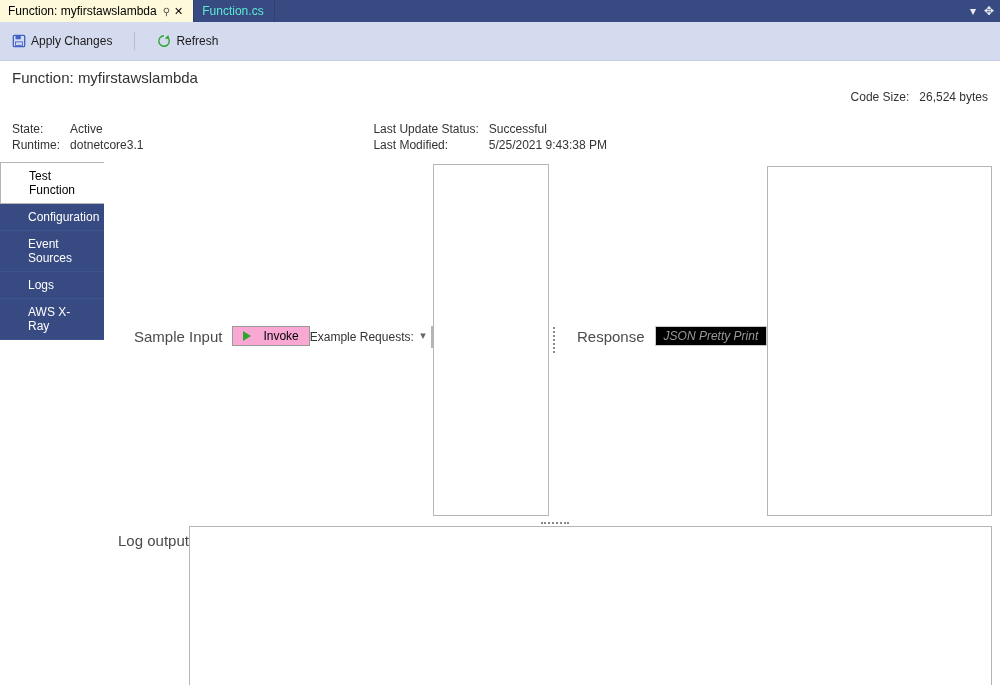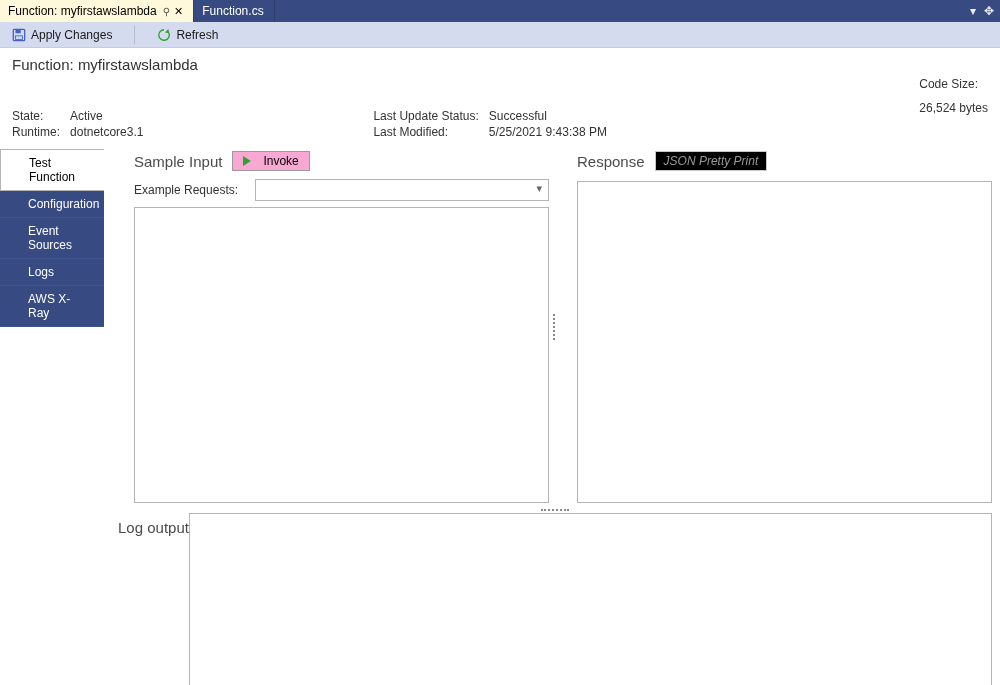--- a/index.html
+++ b/index.html
@@ -1,50 +1,50 @@
 <!DOCTYPE html>
 <html><head>
 <meta charset="utf-8">
 <style>
   * { box-sizing: border-box; font-family: "Segoe UI", Tahoma, sans-serif; }
   body { margin:0; width:1000px; height:685px; background:#fff; color:#1b1b1b; font-size:12px; overflow:hidden; }
 
   
   .tabstrip { height:22px; background:#374a81; display:flex; align-items:stretch; }
-  .doc-tab { display:flex; align-items:center; padding:0 10px 0 8px; font-size:12px; color:#ffffff; cursor:pointer; border-right:1px solid #2f3f6e; }
+  .doc-tab { display:flex; align-items:center; padding:0 10px 0 8px; font-size:12px; color:#5eead4; cursor:pointer; border-right:1px solid #2f3f6e; }
   .doc-tab.active { background:#fff9dc; color:#000; }
   .doc-tab .pin { margin-left:6px; font-size:10px; opacity:.7; }
   .doc-tab .close { margin-left:4px; font-size:11px; }
   .tabstrip-spacer { flex:1; }
   .tabstrip-right { display:flex; align-items:center; padding:0 6px; gap:8px; color:#fff; font-size:12px; }
   .tabstrip-right span { cursor:pointer; opacity:.9; }
 
   
-  .toolbar { height:26px; background:#d5dbee; display:flex; align-items:center; padding:0 6px; gap:14px; border-bottom:1px solid #c5cbe0; }
+  .toolbar { height:39px; background:#d5dbee; display:flex; align-items:center; padding:0 6px; gap:14px; border-bottom:1px solid #c5cbe0; }
   .tool-btn { display:flex; align-items:center; gap:5px; padding:2px 6px; color:#1b1b1b; font-size:12px; border-radius:2px; cursor:pointer; }
   .tool-sep { width:1px; height:18px; background:#b4bbd6; margin:0 2px; }
   .icon { display:inline-flex; width:14px; height:14px; }
 
   
   .fn-header { padding:8px 12px 6px 12px; }
   .fn-title { font-size:15px; color:#333; margin-bottom:4px; }
   .info-grid { display:flex; gap:60px; font-size:12px; color:#333; }
   .info-col { display:grid; grid-template-columns:auto auto; column-gap:10px; row-gap:2px;margin-top:32px; }
   .info-col .lbl { color:#333; }
-  .info-right { margin-left:auto; display:flex; gap:10px;flex-direction:column; }
+  .info-right { margin-left:auto; display:flex; gap:10px; }
 
   
   .body-wrap { display:flex; height:calc(100% - 22px - 26px - 64px); margin-top:4px; }
   .sidebar { width:104px; background:#fff; padding:0; }
   .side-item { padding:6px 28px; background:#374a81; color:#fff; font-size:12px; cursor:pointer; border-bottom:1px solid #3f548f; }
   .side-item.active { background:#fff; color:#000; border:1px solid #b5b5b5; border-right:none; }
   .main { flex:1; padding:2px 8px 8px 14px; display:flex; flex-direction:column; }
 
   .panels-row { display:flex; gap:2px; height:352px; margin-bottom:4px; }
-  .panel { flex:1; display:flex; flex-direction:column;padding-left:16px; }
+  .panel { flex:1; display:flex; flex-direction:row;padding-left:16px; }
   .panel-head { display:flex; align-items:center; gap:10px; margin-bottom:8px; }
   .panel-title { font-size:15px; color:#4b4b4b; }
   .invoke-btn { display:flex; align-items:center; gap:12px; background:#f9a8d4; border:1px solid #9a9a9a; padding:2px 10px; font-size:12px; cursor:pointer; }
   .invoke-btn .tri { width:0;height:0;border-top:5px solid transparent;border-bottom:5px solid transparent;border-left:8px solid #2fa52f; }
   .pretty-btn { background:#000000; border:1px solid #c9c9c9; color:#9a9a9a; padding:2px 8px; font-size:12px; cursor:default;font-style:italic; }
 
   .example-row { display:flex; align-items:center; gap:17px; margin-bottom:6px; }
   .example-row label { font-size:12px; color:#333; }
   .example-select { flex:1; height:22px; border:1px solid #b5b5b5; background:#fff; position:relative; }
   .example-select::after { content:"▾"; position:absolute; right:6px; top:2px; color:#666; font-size:11px; }

